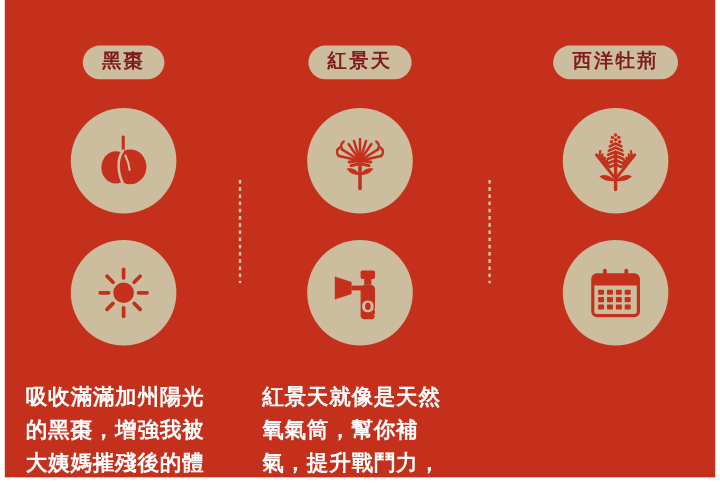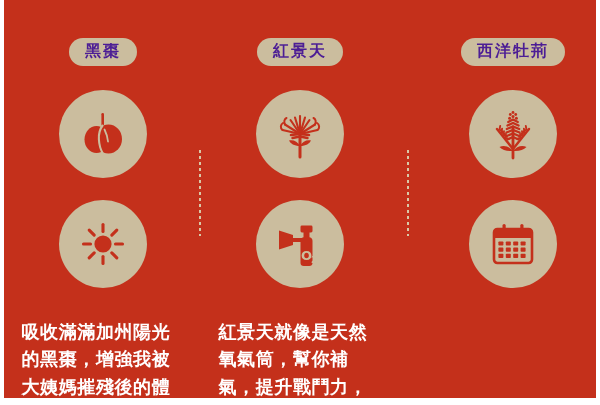--- a/index.html
+++ b/index.html
@@ -45,21 +45,21 @@
 
   
   .pill {
     position: absolute;
     top: 38px;
     left: 50%;
     transform: translateX(-50%);
     background: #cbbd9e;
     border-radius: 999px;
     padding: 4px 16px 6px 16px;
-    color: #4c1d95;
+    color: #7f1d1d;
     font-size: 16px;
     font-weight: bold;
     letter-spacing: 2px;
     line-height: 1.15;
     white-space: nowrap;
     text-align: center;
   }
 
   
   .disc {

